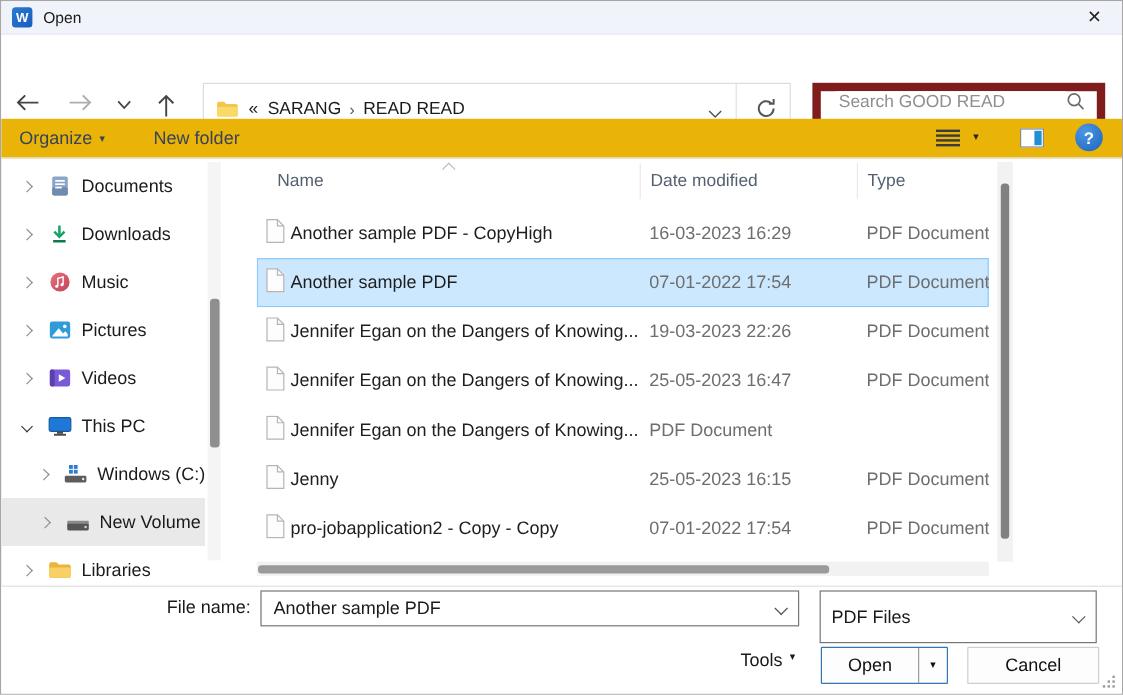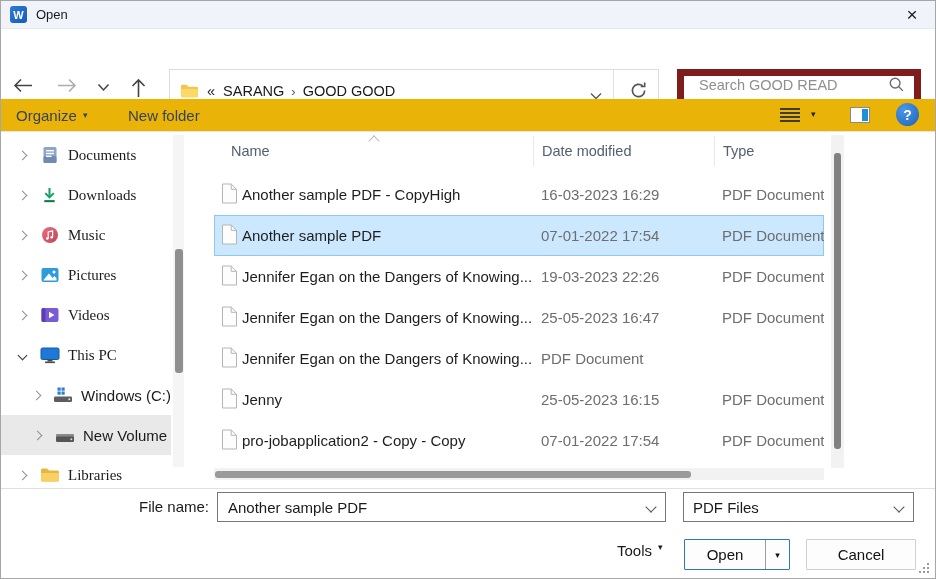--- a/index.html
+++ b/index.html
@@ -34,21 +34,21 @@
   .caret{font-size:9px;color:#36435a;margin-left:6px;}
   .viewlist-ic{position:absolute;left:779px;top:9px;width:20px;height:14px;cursor:pointer;}
   .viewlist-ic i{display:block;height:2px;background:#3c3c3c;margin-bottom:2px;}
   .view-caret{position:absolute;left:810px;top:10px;font-size:9px;color:#222;cursor:pointer;}
   .preview-ic{position:absolute;left:849px;top:8px;width:20px;height:16px;border:1px solid #8a8a8a;box-sizing:border-box;background:#fff;cursor:pointer;}
   .preview-ic i{position:absolute;right:1px;top:1px;bottom:1px;width:6px;background:#1f8fd6;}
   .help-ic{position:absolute;left:895px;top:4px;width:23px;height:23px;border-radius:50%;background:radial-gradient(circle at 35% 30%,#4a97e8,#1d63b8);color:#fff;font-size:14px;font-weight:bold;display:flex;align-items:center;justify-content:center;cursor:pointer;}
   
   .sidebar{position:absolute;left:0;top:134px;width:170px;height:353px;overflow:hidden;}
   .sb-item{height:40px;display:flex;align-items:center;cursor:pointer;}
-  .sb-item.top{padding-left:15px;font-family:Liberation Serif, serif;}
+  .sb-item.top{padding-left:15px;}
   .sb-item.indent{padding-left:30px;}
   .sb-item.sel{background:#e9e9e9;}
   .sb-chevbox{width:12px;display:flex;justify-content:center;}
   .sb-chev{width:6px;height:6px;border-right:1.5px solid #8f8f8f;border-bottom:1.5px solid #8f8f8f;}
   .sb-chev.right{transform:rotate(-45deg);}
   .sb-chev.down{transform:rotate(45deg);border-color:#333;}
   .sb-icon{width:21px;margin-left:11px;display:flex;justify-content:center;}
   .sb-label{margin-left:8px;font-size:15px;color:#1b1b1b;white-space:nowrap;}
   .sb-scroll-track{position:absolute;left:172px;top:134px;width:11px;height:332px;background:#f5f5f5;}
   .sb-scroll-thumb{position:absolute;left:174px;top:248px;width:8px;height:124px;background:#8f8f8f;border-radius:3px;cursor:pointer;}
@@ -70,21 +70,21 @@
   .v-track{position:absolute;left:830px;top:134px;width:13px;height:333px;background:#f2f2f2;}
   .v-thumb{position:absolute;left:833px;top:152px;width:7px;height:296px;background:#818181;border-radius:3px;cursor:pointer;}
   .h-track{position:absolute;left:213px;top:467px;width:610px;height:12px;background:#f2f2f2;}
   .h-thumb{position:absolute;left:214px;top:470px;width:476px;height:7px;background:#9a9a9a;border-radius:3px;cursor:pointer;}
   
   .footer{position:absolute;left:0;top:487px;width:100%;height:92px;background:#fff;border-top:1px solid #e0e0e0;box-sizing:border-box;}
   .fn-label{position:absolute;left:130px;top:9px;width:78px;text-align:right;font-size:15px;color:#1a1a1a;}
   .combo{position:absolute;box-sizing:border-box;border:1px solid #767676;background:#fff;display:flex;align-items:center;cursor:pointer;}
   .combo-input{left:216px;top:3px;width:449px;height:30px;}
   .combo-input input{border:none;outline:none;flex:1;margin-left:8px;font-size:15px;font-family:inherit;color:#1a1a1a;background:transparent;}
-  .combo-type{left:682px;top:3px;width:231px;height:30px;}
+  .combo-type{left:682px;top:3px;width:231px;height:44px;}
   .combo-type .val{margin-left:9px;font-size:15px;color:#1a1a1a;}
   .dd-chev{margin-left:auto;margin-right:10px;width:7px;height:7px;border-right:1.4px solid #555;border-bottom:1.4px solid #555;transform:rotate(45deg);flex:none;}
   .tools{position:absolute;left:616px;top:53px;height:30px;display:flex;align-items:flex-start;font-size:15px;color:#1a1a1a;cursor:pointer;}
   .tools .caret{color:#1a1a1a;}
   .open-btn{position:absolute;left:683px;top:50px;width:106px;height:31px;border:1.5px solid #3077b7;border-radius:1px;background:#fdfdfd;box-sizing:border-box;display:flex;cursor:pointer;}
   .open-main{flex:1;display:flex;align-items:center;justify-content:center;font-size:15px;color:#111;}
   .open-split{width:23px;border-left:1px solid #9c9c9c;display:flex;align-items:center;justify-content:center;font-size:9px;color:#111;}
   .cancel-btn{position:absolute;left:805px;top:50px;width:110px;height:31px;border:1px solid #cfcfcf;border-radius:1px;background:#fdfdfd;box-sizing:border-box;display:flex;align-items:center;justify-content:center;font-size:15px;color:#111;cursor:pointer;}
   .grip{position:absolute;left:918px;top:74px;width:12px;height:12px;}
   .grip::after{content:"";position:absolute;left:0;top:8px;width:2px;height:2px;background:#9a9a9a;
@@ -126,21 +126,21 @@
     <div class="addressbar">
       <span class="addr-folder">
         <svg width="19" height="16" viewBox="0 0 20 16">
             <path d="M1 3a1.5 1.5 0 0 1 1.5-1.5H7l2 2h8.5A1.5 1.5 0 0 1 19 5v8a1.5 1.5 0 0 1-1.5 1.5h-15A1.5 1.5 0 0 1 1 13Z" fill="#f3c64b"></path>
             <path d="M1 6h18v7a1.5 1.5 0 0 1-1.5 1.5h-15A1.5 1.5 0 0 1 1 13Z" fill="#fbd968"></path>
           </svg>
       </span>
       <span class="crumb">«</span>
       <span class="crumb">SARANG</span>
       <span class="crumb-sep">›</span>
-      <span class="crumb">GOOD GOOD</span>
+      <span class="crumb">READ READ</span>
       <span class="addr-chev">
         <svg width="12" height="8" viewBox="0 0 12 8">
             <path d="M1 1.5 L6 6.5 L11 1.5" stroke="#555" fill="none" stroke-width="1.3"></path>
           </svg>
       </span>
       <span class="addr-sep"></span>
       <span class="refresh-btn">
         <svg width="19" height="19" viewBox="0 0 16 16">
             <path d="M13.2 8a5.2 5.2 0 1 1-1.7-3.85" fill="none" stroke="#555" stroke-width="1.4"></path>
             <path d="M13.2 1.3 V4.6 H9.9" fill="none" stroke="#555" stroke-width="1.4"></path>

